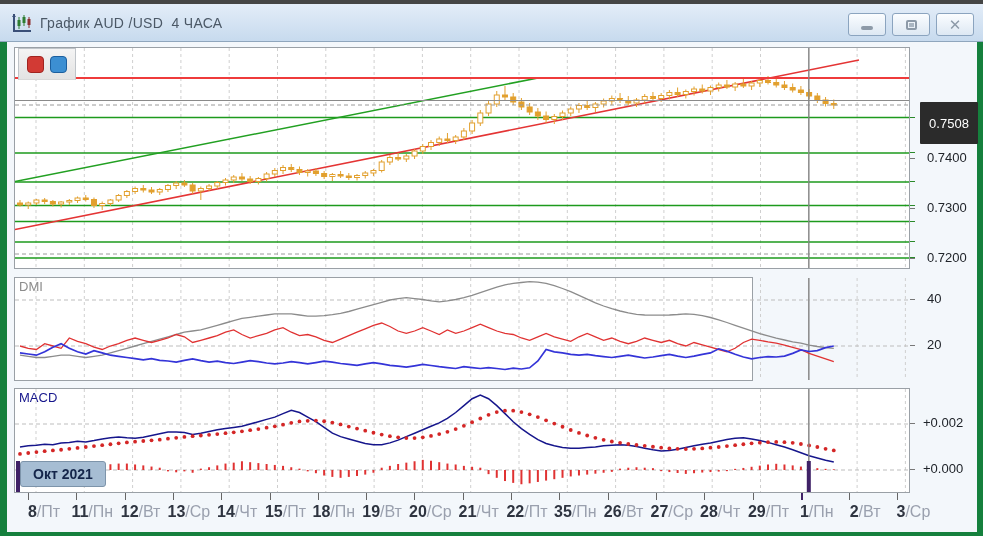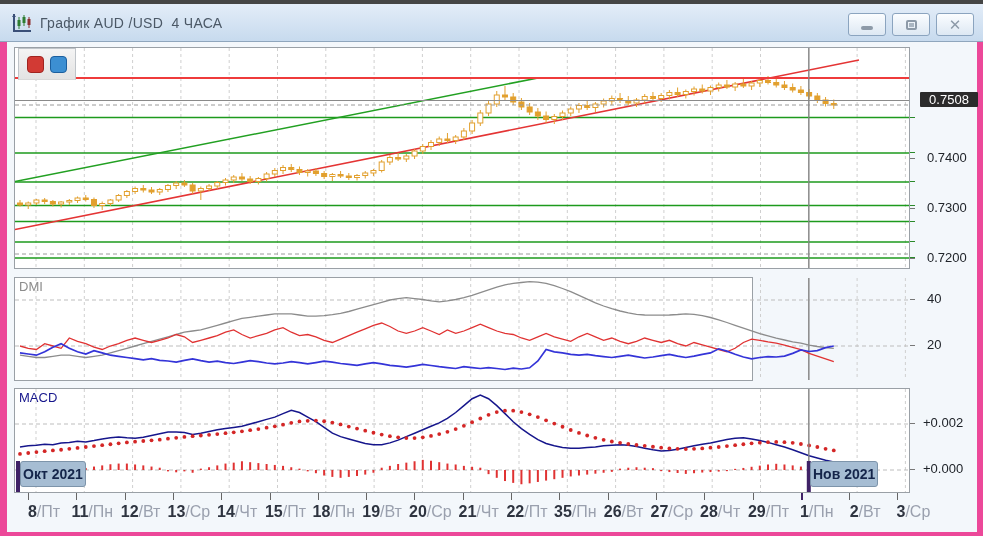--- a/index.html
+++ b/index.html
@@ -1,18 +1,18 @@
 <!DOCTYPE html>
 <html><head>
 <meta charset="utf-8">
 <style>
   * { margin:0; padding:0; box-sizing:border-box; }
   html,body { width:983px; height:536px; overflow:hidden;
     font-family:"Liberation Sans","DejaVu Sans",sans-serif; }
-  #win { position:relative; width:983px; height:536px; background:#ec4899; }
+  #win { position:relative; width:983px; height:536px; background:#15803d; }
   #top-edge { position:absolute; left:0; top:0; width:983px; height:4px; background:#454545; }
   #titlebar { position:absolute; left:0; top:4px; width:983px; height:38px;
     background:linear-gradient(#e3edf8,#c7daee); border-bottom:1px solid #8fa6bd;
     display:flex; align-items:center; }
   #title-icon { margin-left:11px; width:22px; height:22px; flex:0 0 auto; }
   #title-text { margin-left:7px; font-size:14px; color:#4b5866; letter-spacing:.3px; white-space:pre; }
   #win-buttons { position:absolute; right:9px; top:9px; display:flex; gap:6px; }
   .win-btn { width:38px; height:23px; border:1px solid #8ba4bf; border-radius:3px;
     background:linear-gradient(#fbfdff,#dde8f3); display:flex; align-items:center; justify-content:center;
     cursor:pointer; }
@@ -28,29 +28,29 @@
   .panel svg { position:absolute; left:0; top:0; }
   .ind-label { position:absolute; left:4px; top:1px; font-size:13px; z-index:5; }
   #dmi-label { color:#8c8c8c; }
   #macd-label { color:#16168c; }
   #toolbar-tab { position:absolute; left:11px; top:6px; width:58px; height:32px;
     background:linear-gradient(#f4f4f4,#e3e3e3); border:1px solid #bfc4c9; border-bottom-color:#d8d8d8;
     display:flex; align-items:center; justify-content:center; gap:6px; z-index:6; }
   .sq-btn { width:17px; height:17px; border-radius:4px; cursor:pointer; border:1px solid; }
   #axis-right { position:absolute; left:903px; top:0; width:67px; height:490px; }
   .price-label { position:absolute; font-size:13px; color:#20242a; }
-  #current-price-badge { position:absolute; left:10px; width:58px; height:15px; color:#fff;
-    font-size:13px; display:flex; align-items:center; justify-content:center; border-radius:1px; }
+  #current-price-badge { position:absolute; left:10px; width:58px; height:42px; color:#fff;
+    font-size:13px; display:flex; align-items:center; justify-content:center; border-radius:1px;margin-top:10px; }
   .tick { position:absolute; width:5px; height:1px; background:#777; left:0; }
   #x-axis { position:absolute; left:7px; top:451px; width:963px; height:36px; }
   .x-tick { position:absolute; top:0; width:1px; height:7px; background:#666; }
   .x-lab { position:absolute; top:10px; width:52px; text-align:center; font-size:16px; white-space:nowrap; }
   .x-day { color:#2e3440; font-weight:bold; }
   .x-wd { color:#9aa0ae; }
-  .month-badge { position:absolute; height:26px; padding:0 2px; display:flex; align-items:center;
+  .month-badge { position:absolute; height:26px; padding:0 12px; display:flex; align-items:center;
     background:#a6bdd3; border:1px solid #7d94aa; border-radius:3px; color:#14254a;
     font-size:14px; font-weight:bold; z-index:7; }
 </style>
 </head>
 <body>
 
 <div id="win">
   <div id="top-edge"></div>
 
   <div id="titlebar">
@@ -579,21 +579,20 @@
           <circle cx="802.34" cy="58" r="1.9" fill="#d42626"></circle>
           <circle cx="810.5600000000001" cy="59.84" r="1.9" fill="#d42626"></circle>
           <circle cx="818.7800000000001" cy="61.45" r="1.9" fill="#d42626"></circle>
           <line x1="793.8" y1="0" x2="793.8" y2="72" stroke="#8a8a8a" stroke-width="1.2"></line>
           <rect x="1" y="72" width="4" height="31" fill="#3f2166"></rect>
           <rect x="791.8" y="72" width="4" height="31" fill="#3f2166"></rect>
         </svg>
     </div>
 
     <div class="month-badge" style="left:13px; top:419px;">Окт 2021</div>
-    <div class="month-badge" style="left:803px; top:419px;">Нов 2021</div>
 
     <div id="axis-right">
       <div id="current-price-badge" style="top: 50px; background: rgb(43, 43, 43);">0.7508</div>
     <div class="price-label" style="left: 17px; top: 108px;">0.7400</div>
         <div class="tick" style="top: 116px;"></div>
         <div class="price-label" style="left: 17px; top: 158px;">0.7300</div>
         <div class="tick" style="top: 166px;"></div>
         <div class="price-label" style="left: 17px; top: 208px;">0.7200</div>
         <div class="tick" style="top: 216px;"></div>
         <div class="tick" style="background: rgb(42, 138, 42); top: 74.5px;"></div>

